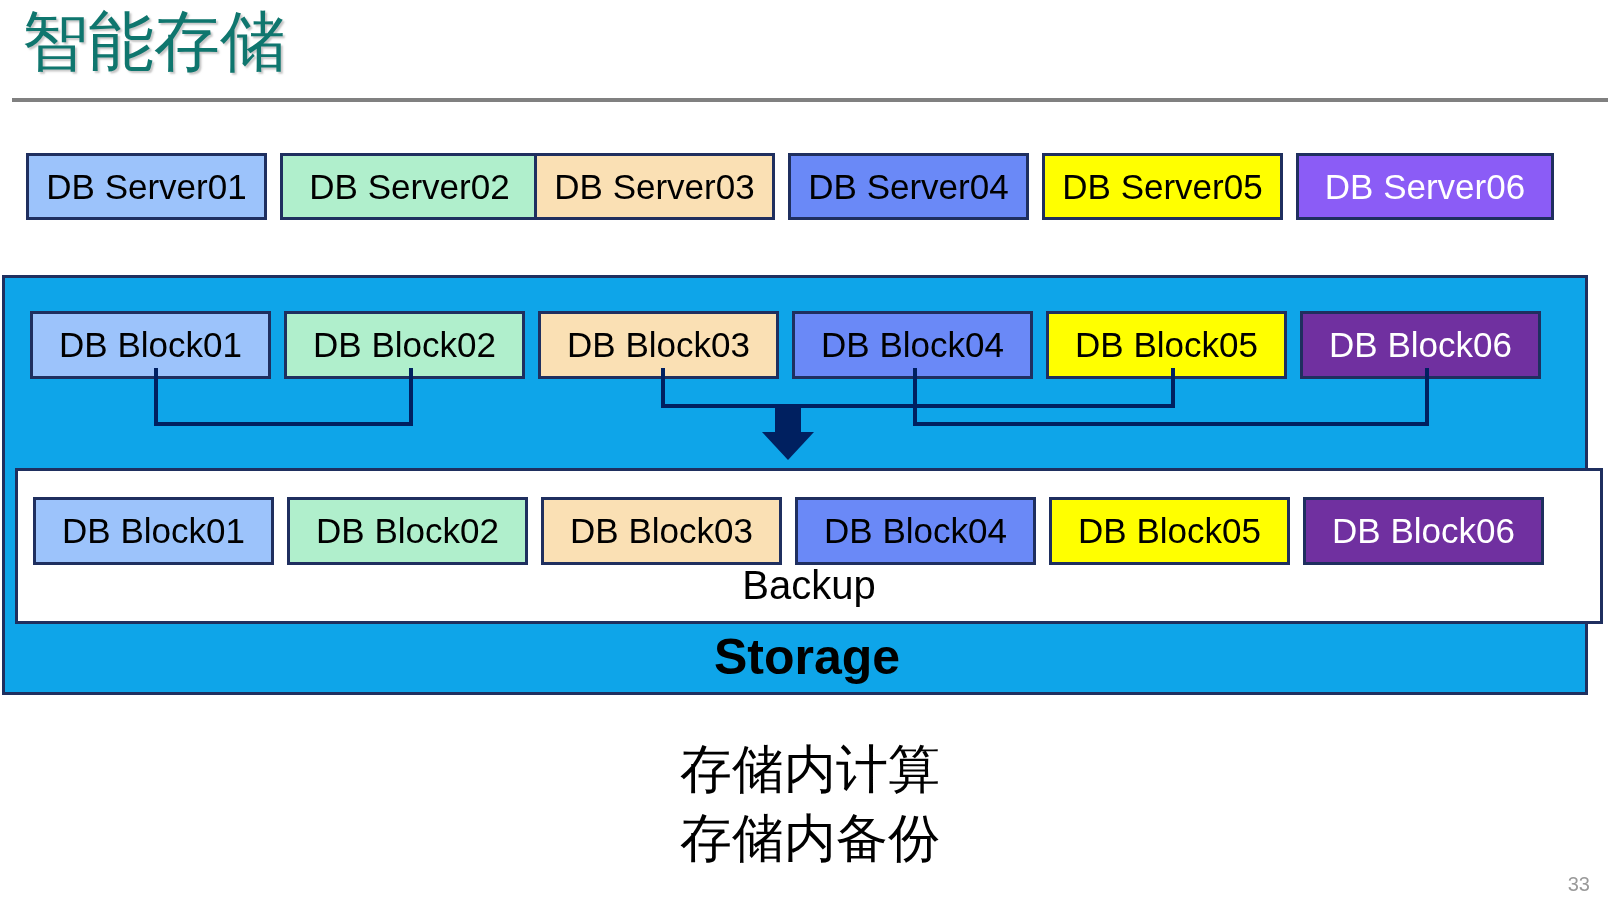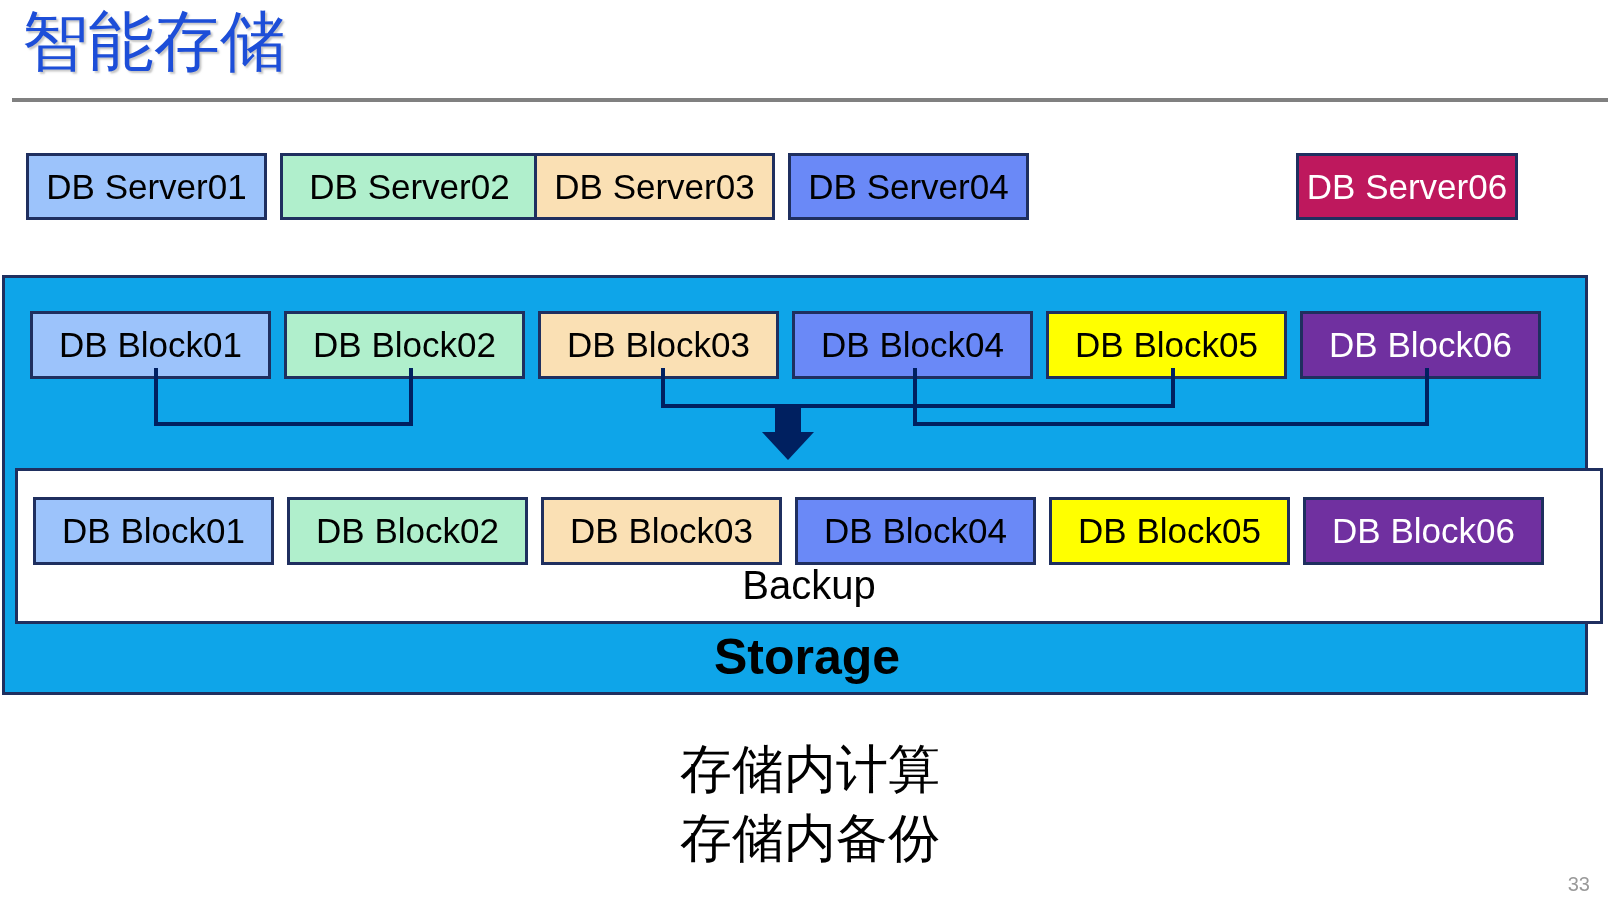--- a/index.html
+++ b/index.html
@@ -16,21 +16,21 @@
   }
 
   
   #slide-title {
     position: absolute;
     left: 22px;
     top: 4px;
     font-size: 66px;
     line-height: 1.15;
     font-weight: 400;
-    color: #1d4ed8;
+    color: #0f766e;
     text-shadow: 2px 2px 2px rgba(150,150,150,0.55);
     white-space: nowrap;
   }
   #title-rule {
     position: absolute;
     left: 12px;
     top: 98px;
     width: 1596px;
     height: 4px;
     background: #808080;
@@ -165,21 +165,24 @@
     </div>
     <div class="chip server-chip" style="left: 280px; width: 259px; background: rgb(176, 239, 204); color: rgb(0, 0, 0);">
       <span>DB Server02</span>
     </div>
     <div class="chip server-chip" style="left: 534px; width: 241px; background: rgb(250, 224, 180); color: rgb(0, 0, 0);">
       <span>DB Server03</span>
     </div>
     <div class="chip server-chip" style="left: 788px; width: 241px; background: rgb(106, 137, 247); color: rgb(0, 0, 0);">
       <span>DB Server04</span>
     </div>
-    <div class="chip server-chip onwhite" style="left: 1296px; width: 222px; background: #be185d; color: rgb(255, 255, 255);">
+    <div class="chip server-chip" style="left: 1042px; width: 241px; background: rgb(255, 255, 0); color: rgb(0, 0, 0);">
+      <span>DB Server05</span>
+    </div>
+    <div class="chip server-chip onwhite" style="left: 1296px; width: 258px; background: #8b5cf6; color: rgb(255, 255, 255);">
       <span>DB Server06</span>
     </div>
   </div>
 
 <div id="storage-container">
 
   <div id="block-row-top">
       <div class="chip block-chip-top" style="left: 25px; width: 241px; background: rgb(156, 195, 251); color: rgb(0, 0, 0);">
         <span>DB Block01</span>
       </div>

